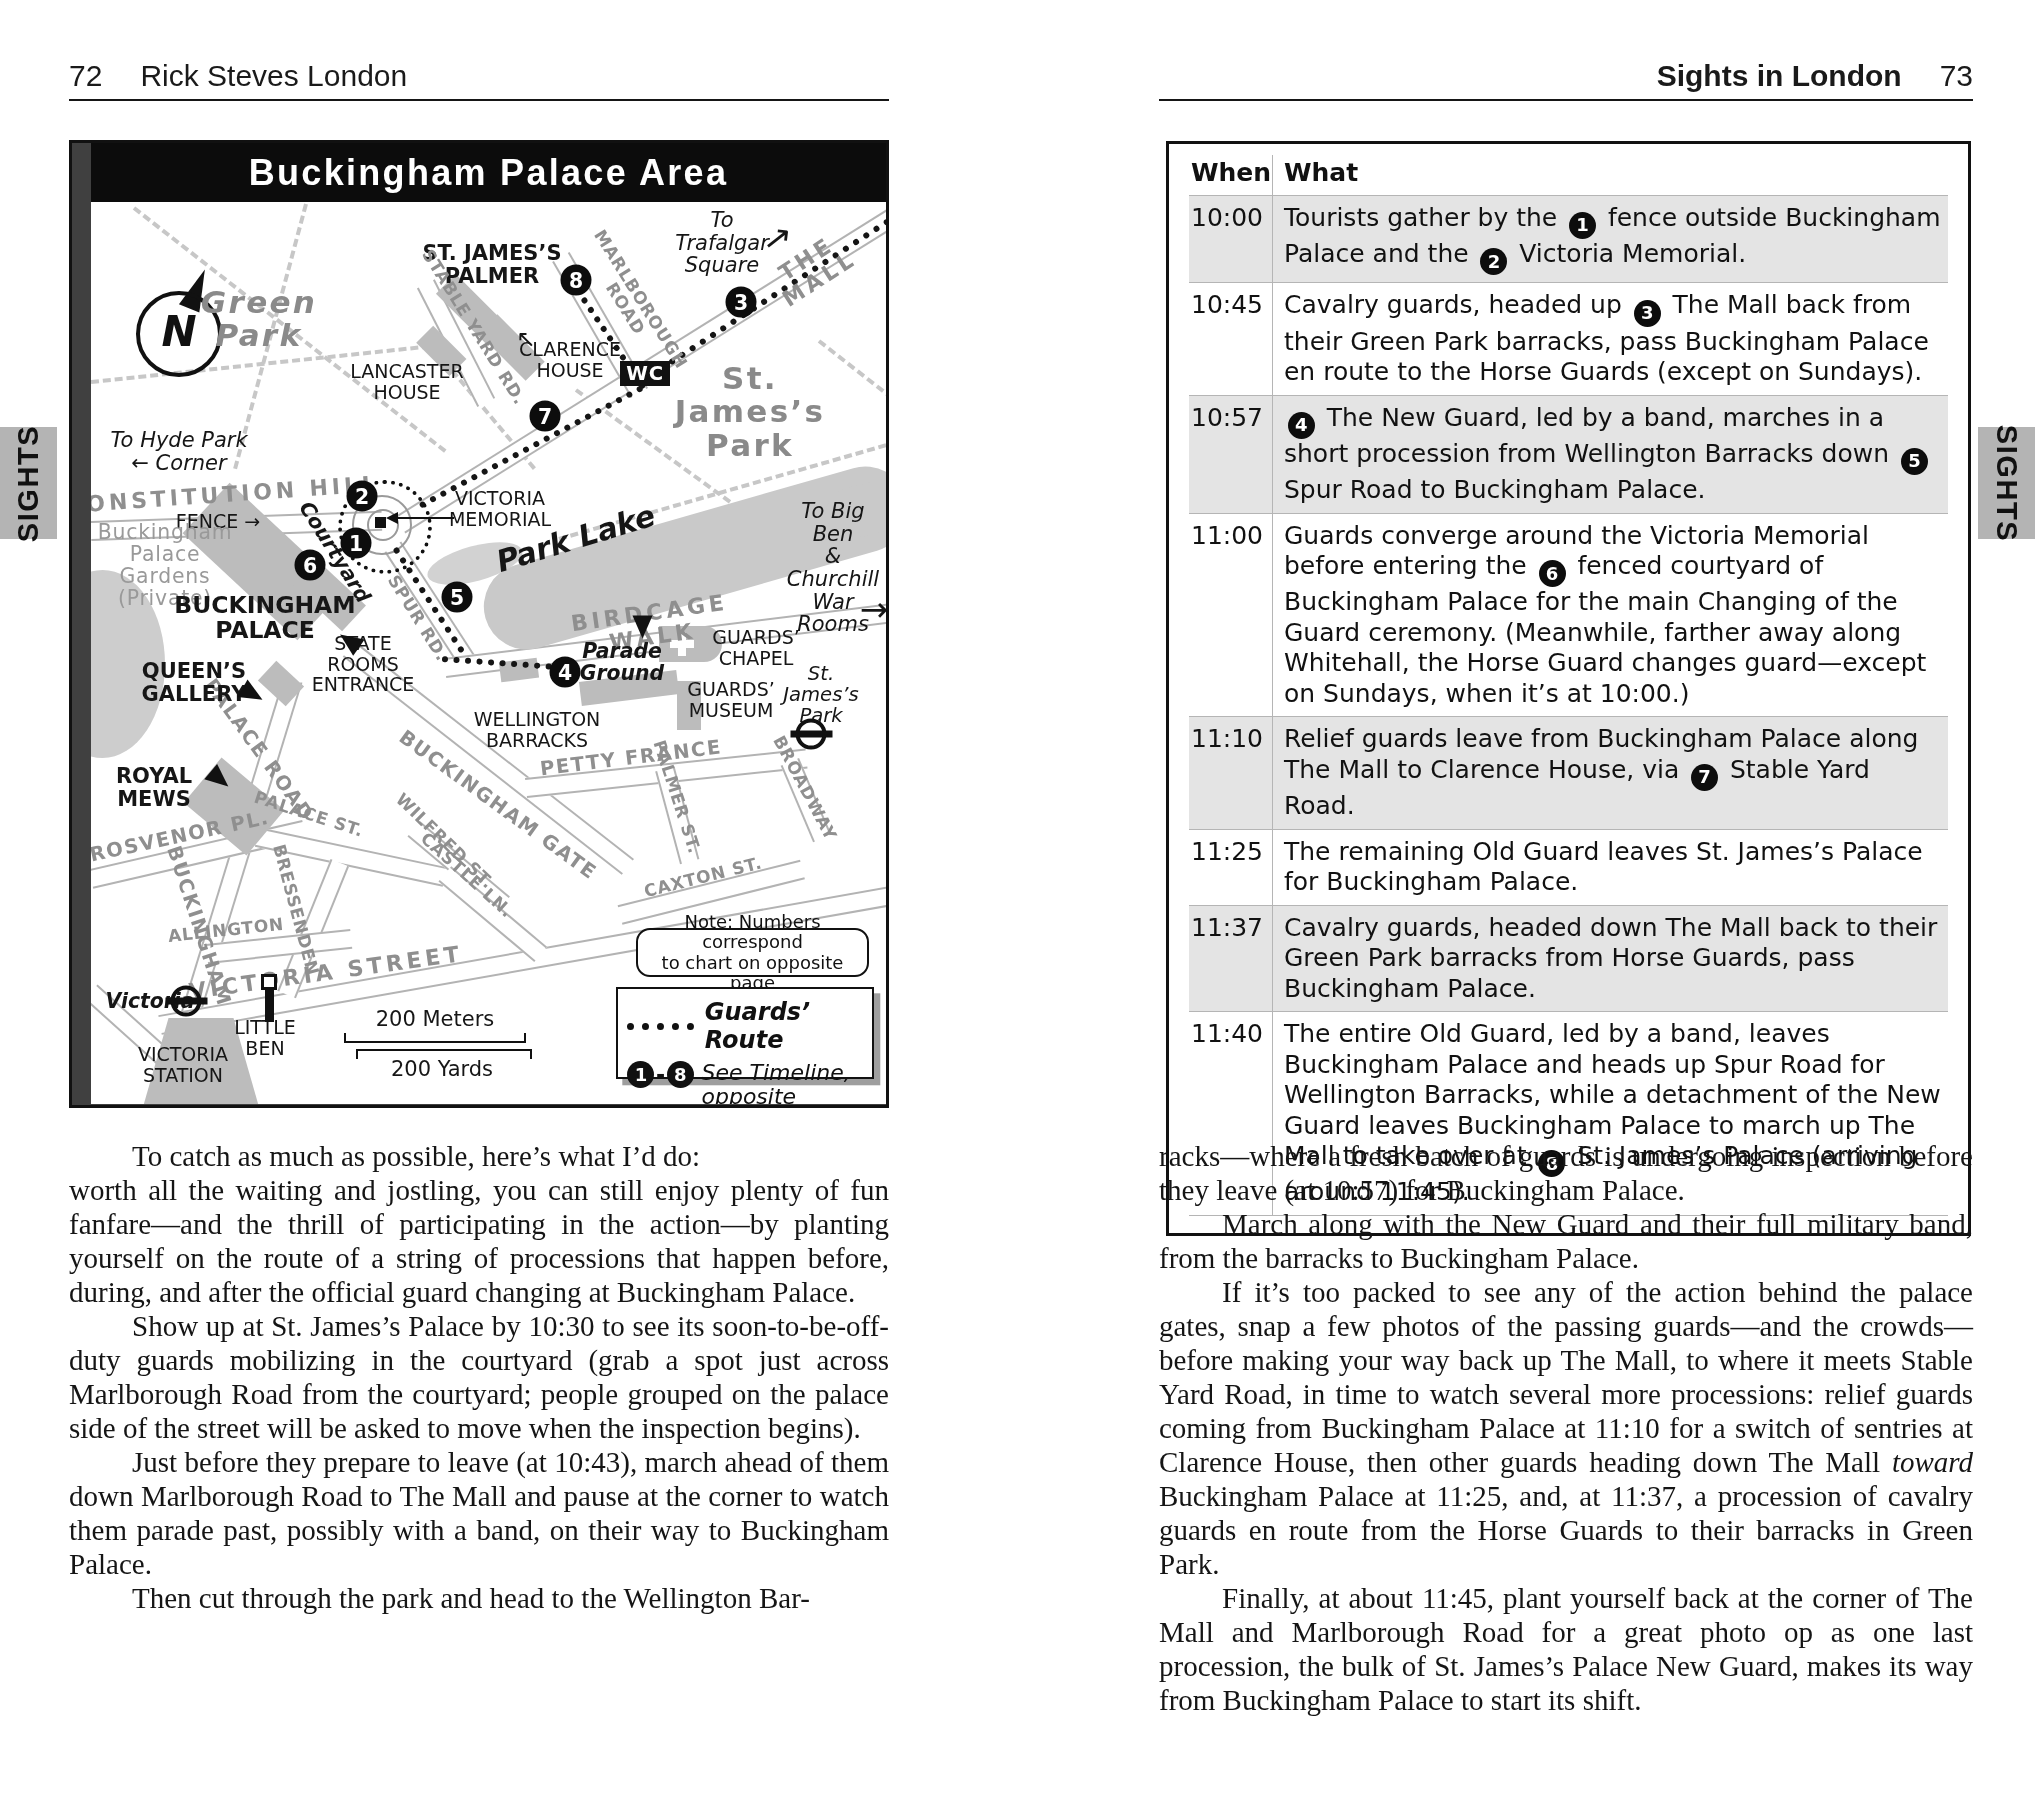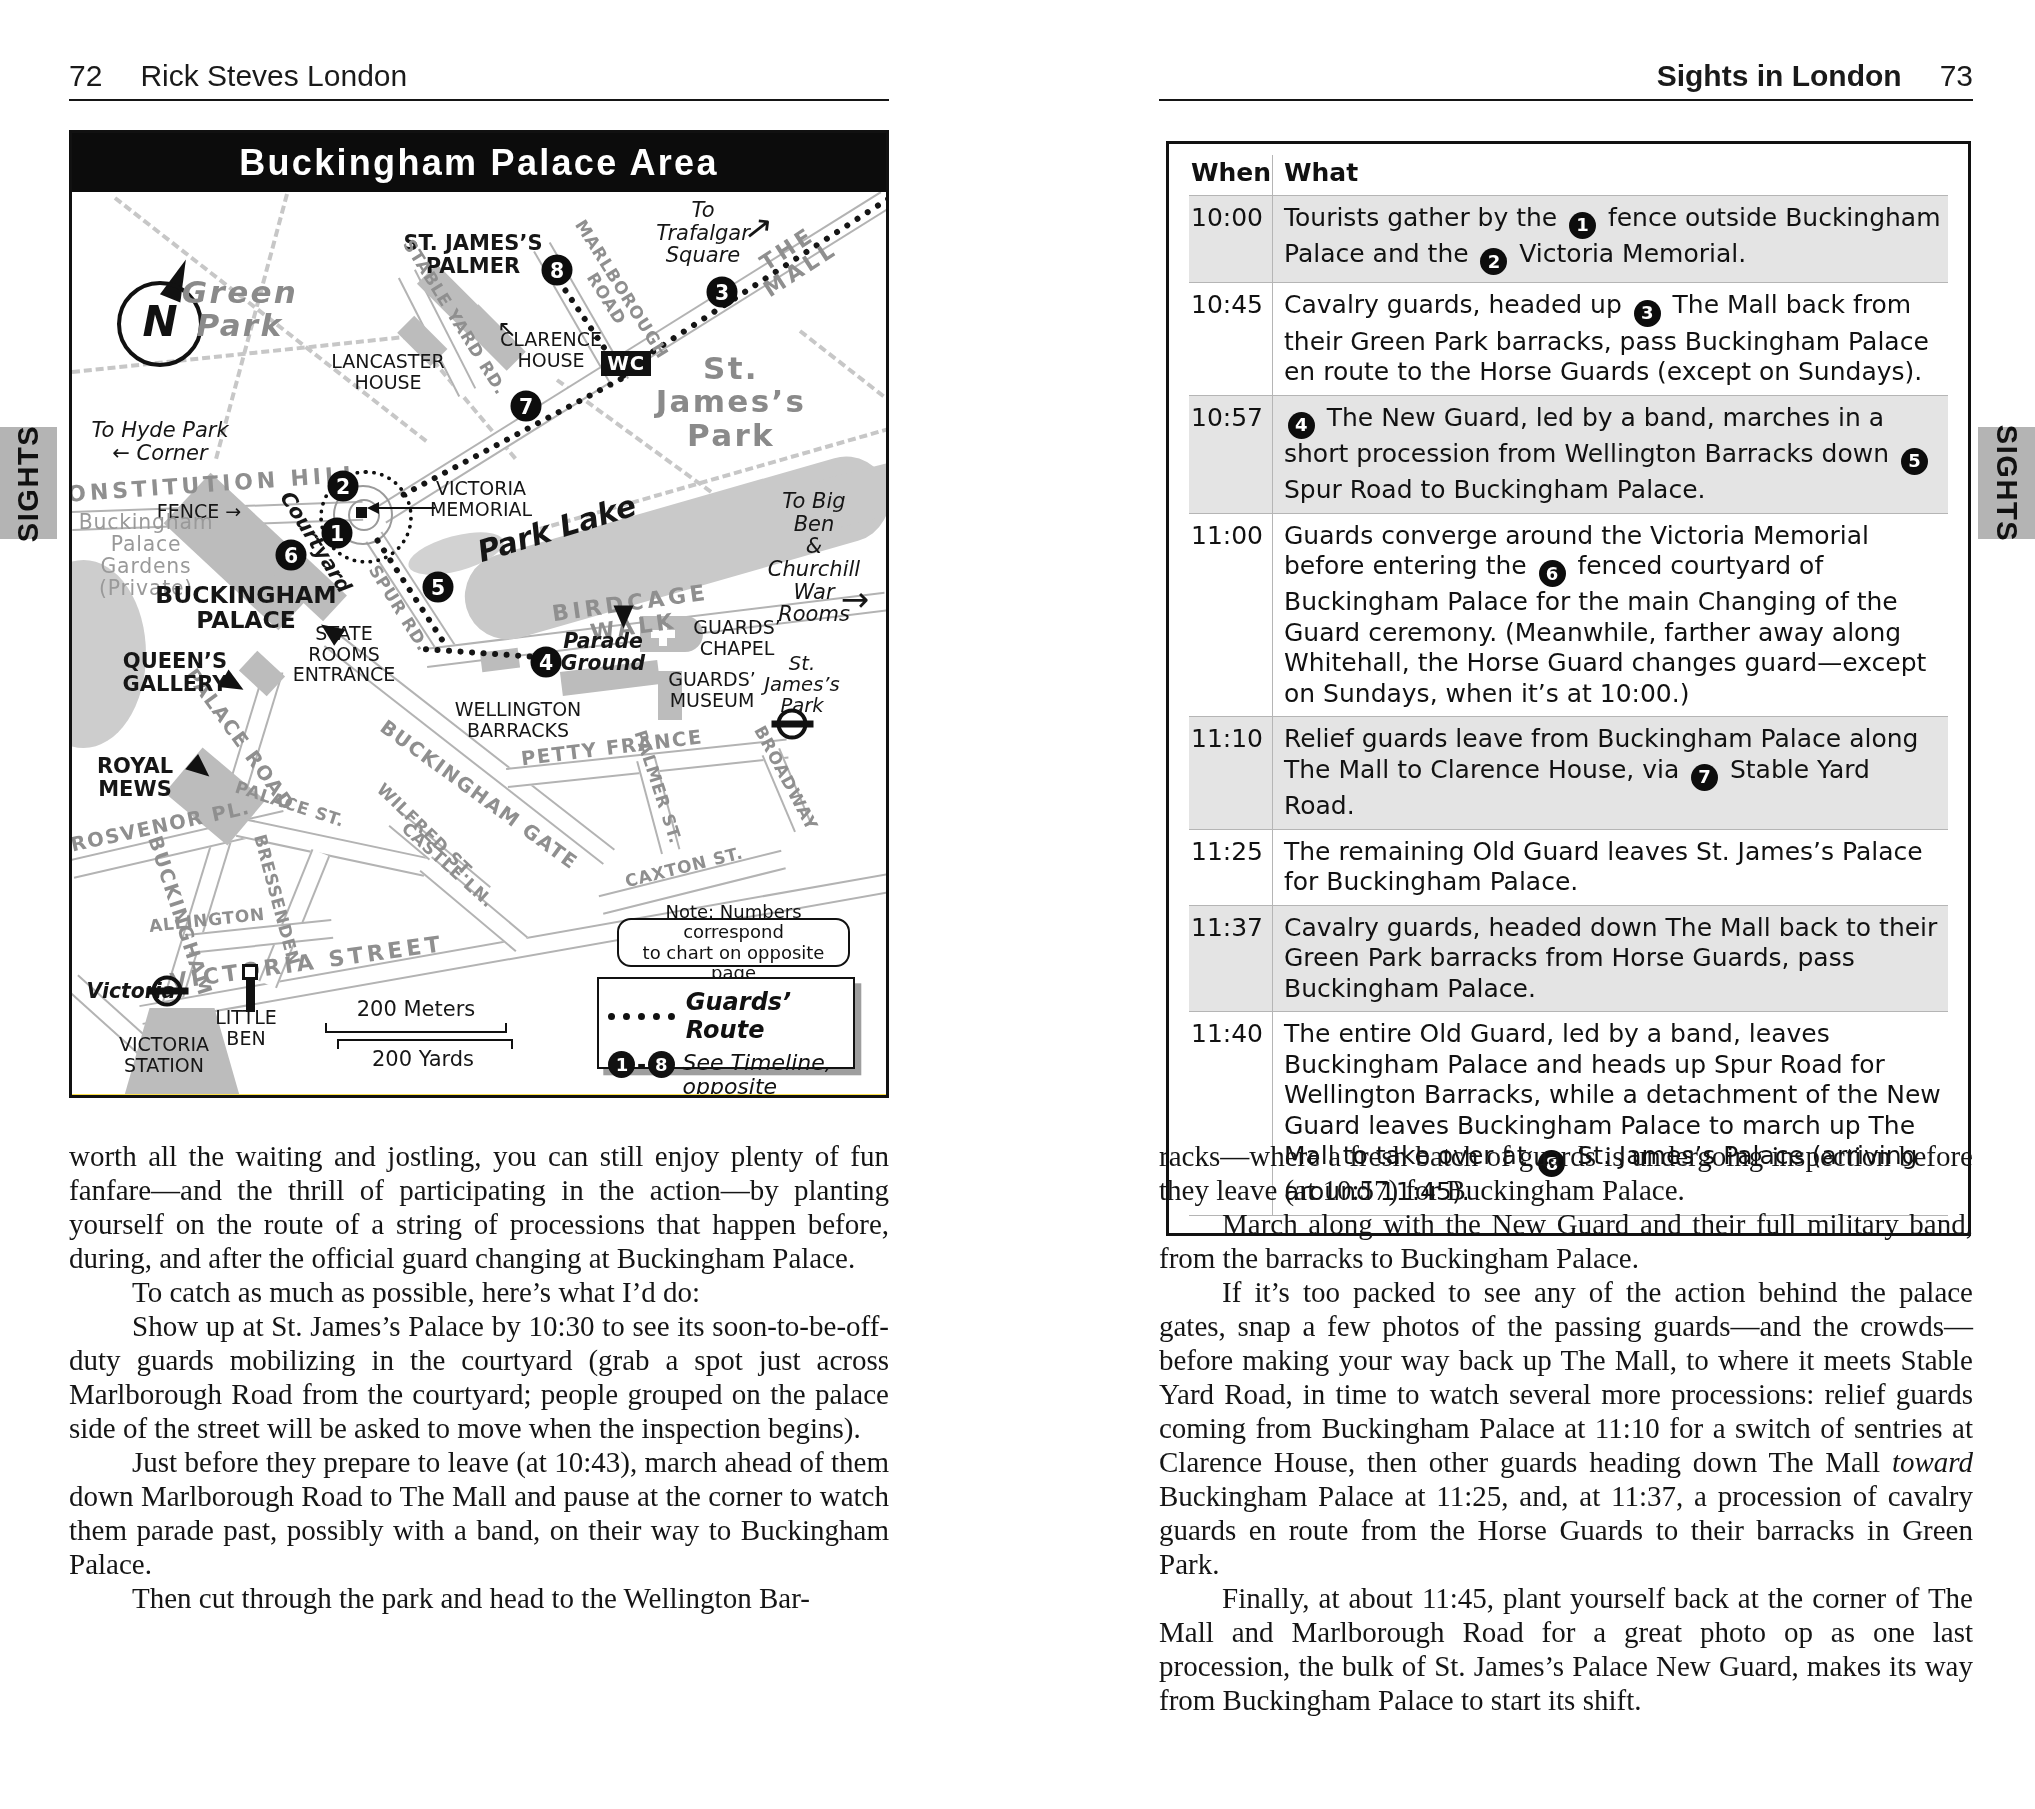--- a/index.html
+++ b/index.html
@@ -15,22 +15,22 @@
   .page-rule{position:absolute;top:99px;height:2.3px;background:#161616;}
 
   
   .tab{position:absolute;top:427px;width:57px;height:112px;background:#b4b4b4;
        display:flex;align-items:center;justify-content:center;}
   .tab span{font-weight:bold;font-size:29px;letter-spacing:1.6px;color:#111;white-space:nowrap;}
   .tab-left span{transform:rotate(-90deg);}
   .tab-right span{transform:rotate(90deg);}
 
   
-  .map-frame{position:absolute;left:69px;top:130px;width:820px;height:968px;
-             border:3.1px solid #111;box-sizing:border-box;background:#fde047;}
+  .map-frame{position:absolute;left:69px;top:140px;width:820px;height:968px;
+             border:3.1px solid #111;box-sizing:border-box;background:#404040;padding-left:19px;}
   .map-title{height:59px;line-height:59px;background:#0c0c0c;color:#fff;text-align:center;
              font-size:36px;font-weight:bold;letter-spacing:2.3px;}
   .map-canvas{position:relative;width:100%;height:902px;overflow:hidden;background:#fff;
               font-family:"DejaVu Sans",sans-serif;}
 
   
   .pp{position:absolute;height:0;border-top:4.7px dashed #c7c7c7;transform-origin:0 50%;z-index:1;}
   .rd{position:absolute;height:15.7px;border-top:2.3px solid #b3b3b3;border-bottom:2.3px solid #b3b3b3;
       transform-origin:0 50%;z-index:2;background:#fff;}
   .bg{position:absolute;background:#bcbcbc;z-index:3;}
@@ -331,22 +331,22 @@
       <div class="mapmarker" style="left: 650px; top: 100px;">3</div>
       <div class="mapmarker" style="left: 474px; top: 470px;">4</div>
       <div class="mapmarker" style="left: 366px; top: 395px;">5</div>
       <div class="mapmarker" style="left: 219px; top: 363px;">6</div>
       <div class="mapmarker" style="left: 454px; top: 214px;">7</div>
       <div class="mapmarker" style="left: 485px; top: 78px;">8</div>
     </div>
 </div>
 
 <div class="body-col" id="left-paras" style="left:69px;width:820px;">
+    <p class="body-p ind"><span>To catch as much as possible, here’s what I’d do:</span></p>
     <p class="body-p"><span>worth all the waiting and jostling, you can still enjoy plenty of fun fanfare—and the thrill of participating in the action—by planting yourself on the route of a string of processions that happen before, during, and after the official guard changing at Buckingham Palace.</span></p>
-    <p class="body-p ind"><span>To catch as much as possible, here’s what I’d do:</span></p>
     <p class="body-p ind"><span>Show up at St. James’s Palace by 10:30 to see its soon-to-be-off-duty guards mobilizing in the courtyard (grab a spot just across Marlborough Road from the courtyard; people grouped on the palace side of the street will be asked to move when the inspection begins).</span></p>
     <p class="body-p ind"><span>Just before they prepare to leave (at 10:43), march ahead of them down Marlborough Road to The Mall and pause at the corner to watch them parade past, possibly with a band, on their way to Buckingham Palace.</span></p>
     <p class="body-p ind"><span>Then cut through the park and head to the Wellington Bar-</span></p>
   </div>
 
 <div class="pg-header" style="left:1159px;width:814px;text-align:right;">
   <span class="hdr-title-bold">Sights in London</span><span class="hdr-num hdr-num-right">73</span>
 </div>
 <div class="page-rule" style="left:1159px;width:814px;"></div>
 

